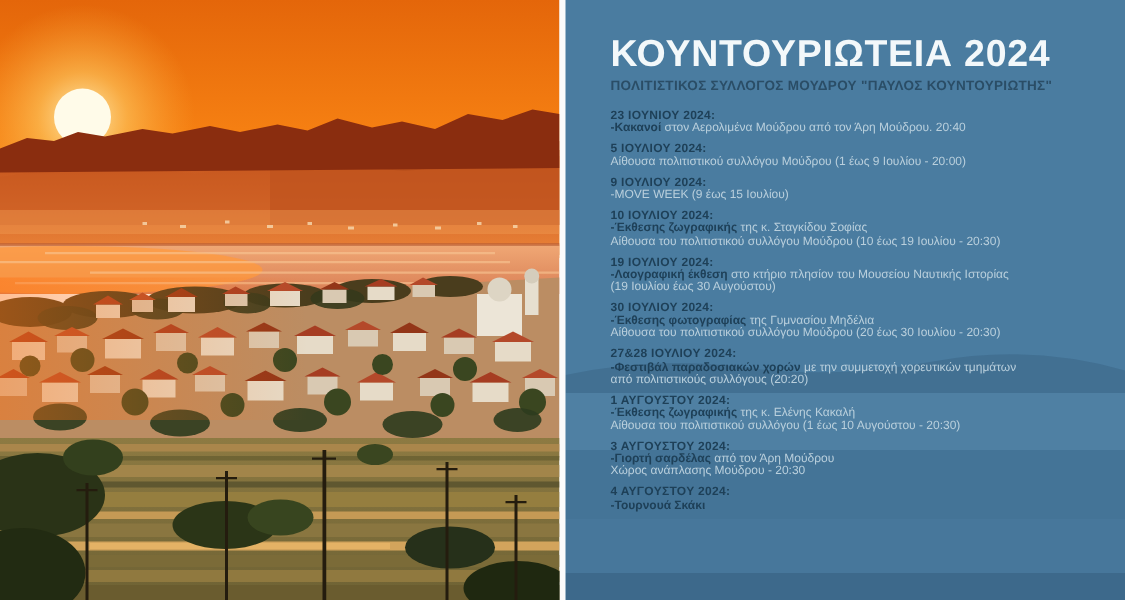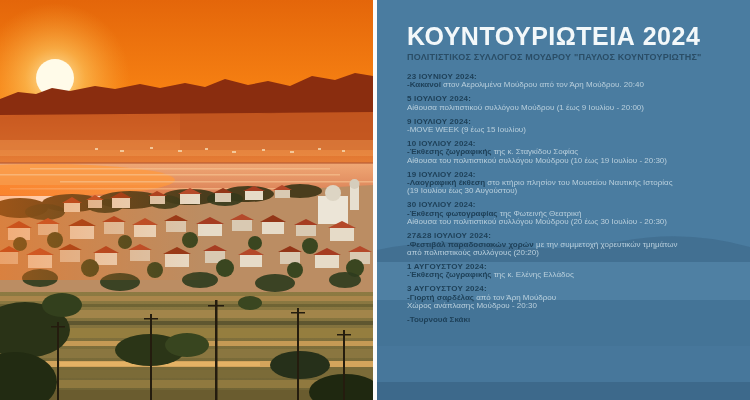--- a/index.html
+++ b/index.html
@@ -296,37 +296,39 @@
             <div class="event-line"><span class="event-bold">-Έκθεσης ζωγραφικής</span><span> της κ. Σταγκίδου Σοφίας</span></div>
             <div class="event-line">Αίθουσα του πολιτιστικού συλλόγου Μούδρου (10 έως 19 Ιουλίου - 20:30)</div>
           </div>
           <div class="event">
             <div class="event-date">19 ΙΟΥΛΙΟΥ 2024:</div>
             <div class="event-line"><span class="event-bold">-Λαογραφική έκθεση</span><span> στο κτήριο πλησίον του Μουσείου Ναυτικής Ιστορίας</span></div>
             <div class="event-line">(19 Ιουλίου έως 30 Αυγούστου)</div>
           </div>
           <div class="event">
             <div class="event-date">30 ΙΟΥΛΙΟΥ 2024:</div>
-            <div class="event-line"><span class="event-bold">-Έκθεσης φωτογραφίας</span><span> της Φωτεινής Θεατρική</span></div>
+            <div class="event-line"><span class="event-bold">-Έκθεσης φωτογραφίας</span><span> της Γυμνασίου Μηδέλια</span></div>
             <div class="event-line">Αίθουσα του πολιτιστικού συλλόγου Μούδρου (20 έως 30 Ιουλίου - 20:30)</div>
           </div>
           <div class="event">
             <div class="event-date">27&amp;28 ΙΟΥΛΙΟΥ 2024:</div>
             <div class="event-line"><span class="event-bold">-Φεστιβάλ παραδοσιακών χορών</span><span> με την συμμετοχή χορευτικών τμημάτων</span></div>
             <div class="event-line">από πολιτιστικούς συλλόγους (20:20)</div>
           </div>
           <div class="event">
             <div class="event-date">1 ΑΥΓΟΥΣΤΟΥ 2024:</div>
-            <div class="event-line"><span class="event-bold">-Έκθεσης ζωγραφικής</span><span> της κ. Ελένης Ελλάδος</span></div>
+            <div class="event-line"><span class="event-bold">-Έκθεσης ζωγραφικής</span><span> της κ. Ελένης Κακαλή</span></div>
+            <div class="event-line">Αίθουσα του πολιτιστικού συλλόγου (1 έως 10 Αυγούστου - 20:30)</div>
           </div>
           <div class="event">
             <div class="event-date">3 ΑΥΓΟΥΣΤΟΥ 2024:</div>
             <div class="event-line"><span class="event-bold">-Γιορτή σαρδέλας</span><span> από τον Άρη Μούδρου</span></div>
             <div class="event-line">Χώρος ανάπλασης Μούδρου - 20:30</div>
           </div>
           <div class="event">
+            <div class="event-date">4 ΑΥΓΟΥΣΤΟΥ 2024:</div>
             <div class="event-line"><span class="event-bold">-Τουρνουά Σκάκι</span></div>
           </div>
         </div>
     </div>
   </div>
 
 </div>
 
 </body></html>

